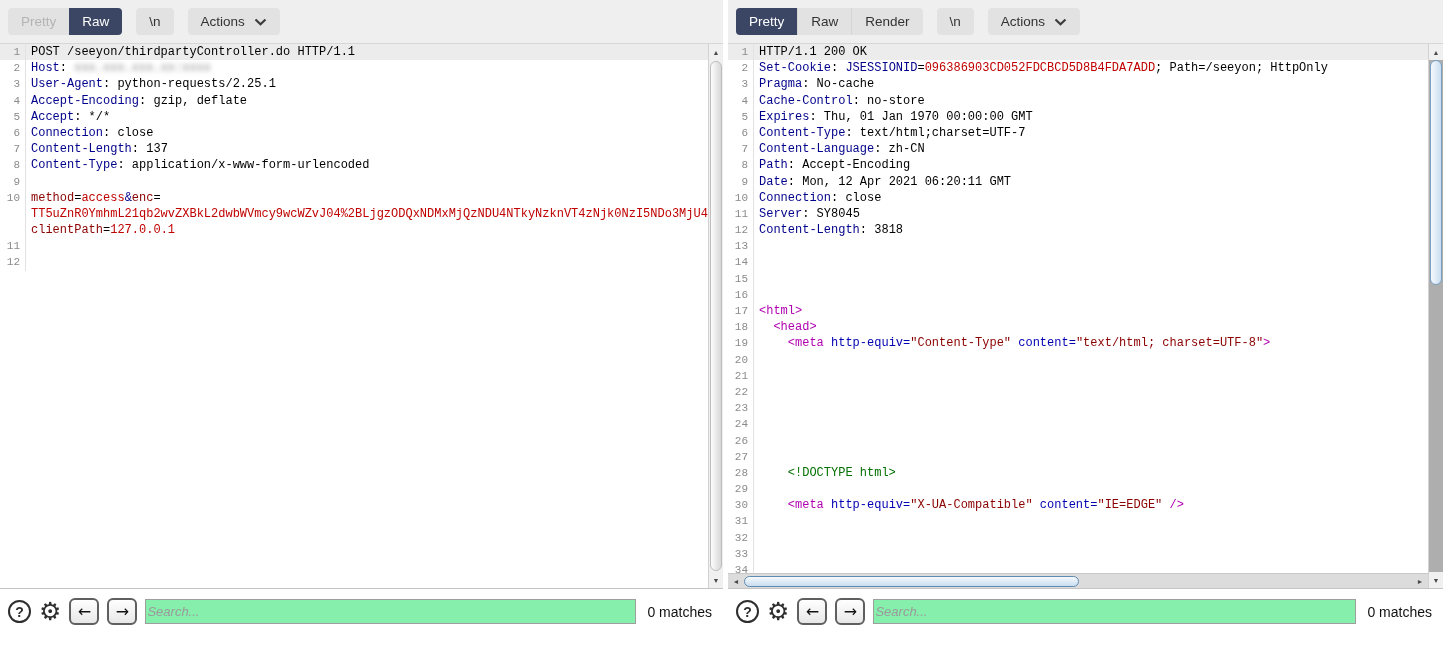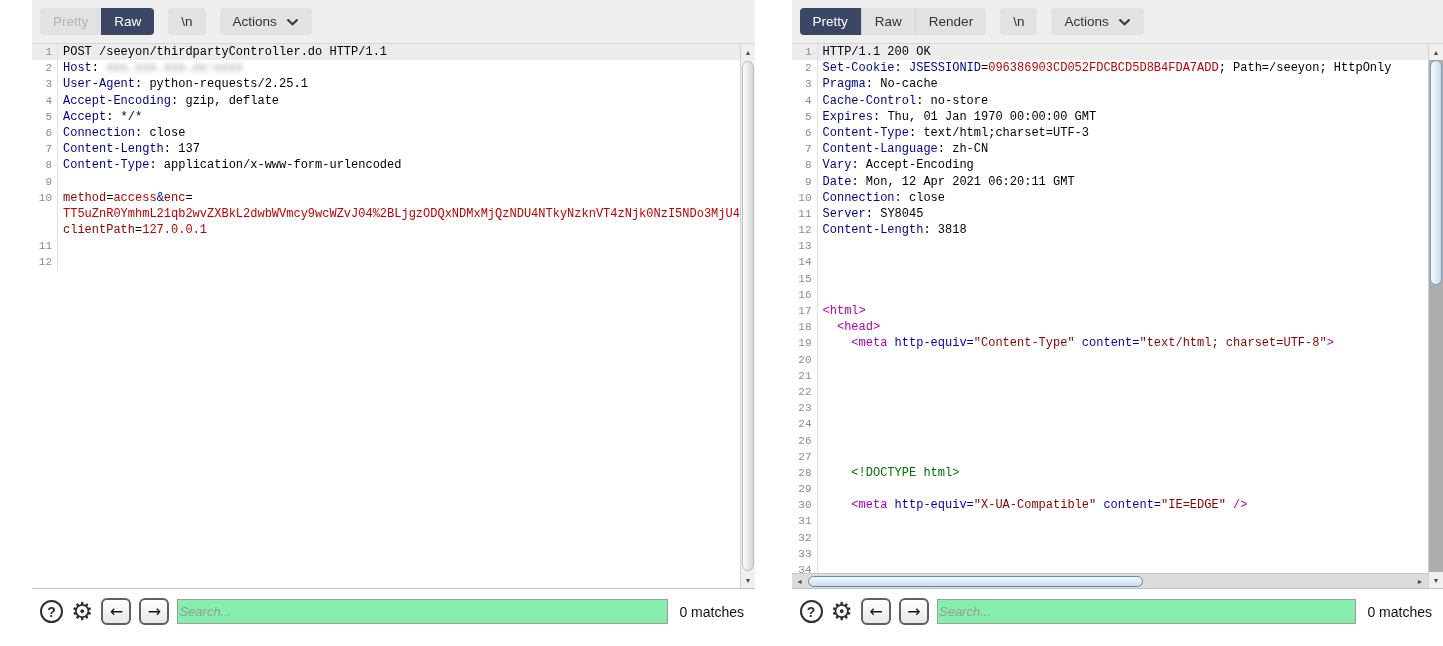--- a/index.html
+++ b/index.html
@@ -1,19 +1,19 @@
 <!DOCTYPE html>
 <html><head>
 <meta charset="utf-8">
 <style>
   * { margin:0; padding:0; box-sizing:border-box; }
   html,body { width:1443px; height:646px; overflow:hidden; background:#fff;
               font-family:"Liberation Sans", sans-serif; }
   .app { display:flex; width:1443px; height:646px; }
-  .panel { display:flex; flex-direction:column; height:634px; background:#fff;margin-left:32px; }
+  .panel { display:flex; flex-direction:column; height:634px; background:#fff; }
   .panel.left  { width:723px; }
   .panel.right { width:715px; }
   .panel-divider { width:5px; background:#fff; }
 
   
   .tabbar { height:44px; background:#efefef; border-bottom:1px solid #d6d6d6;
             display:flex; align-items:center; padding-left:8px; gap:14px; flex:none; }
   .seg { display:flex; border-radius:4px; overflow:hidden; }
   .tab { padding:6px 13px; font-size:13.5px; background:#e2e2e2; color:#333; cursor:pointer; }
   .tab + .tab { border-left:1px solid #d5d5d5; }
@@ -214,29 +214,29 @@
             <div class="crow">
               <span class="ln">4</span>
               <span class="ctext"><span class="sg-hname">Cache-Control</span><span class="sg-plain">: no-store</span></span>
             </div>
             <div class="crow">
               <span class="ln">5</span>
               <span class="ctext"><span class="sg-hname">Expires</span><span class="sg-plain">: Thu, 01 Jan 1970 00:00:00 GMT</span></span>
             </div>
             <div class="crow">
               <span class="ln">6</span>
-              <span class="ctext"><span class="sg-hname">Content-Type</span><span class="sg-plain">: text/html;charset=UTF-3</span></span>
+              <span class="ctext"><span class="sg-hname">Content-Type</span><span class="sg-plain">: text/html;charset=UTF-7</span></span>
             </div>
             <div class="crow">
               <span class="ln">7</span>
               <span class="ctext"><span class="sg-hname">Content-Language</span><span class="sg-plain">: zh-CN</span></span>
             </div>
             <div class="crow">
               <span class="ln">8</span>
-              <span class="ctext"><span class="sg-hname">Vary</span><span class="sg-plain">: Accept-Encoding</span></span>
+              <span class="ctext"><span class="sg-hname">Path</span><span class="sg-plain">: Accept-Encoding</span></span>
             </div>
             <div class="crow">
               <span class="ln">9</span>
               <span class="ctext"><span class="sg-hname">Date</span><span class="sg-plain">: Mon, 12 Apr 2021 06:20:11 GMT</span></span>
             </div>
             <div class="crow">
               <span class="ln">10</span>
               <span class="ctext"><span class="sg-hname">Connection</span><span class="sg-plain">: close</span></span>
             </div>
             <div class="crow">

